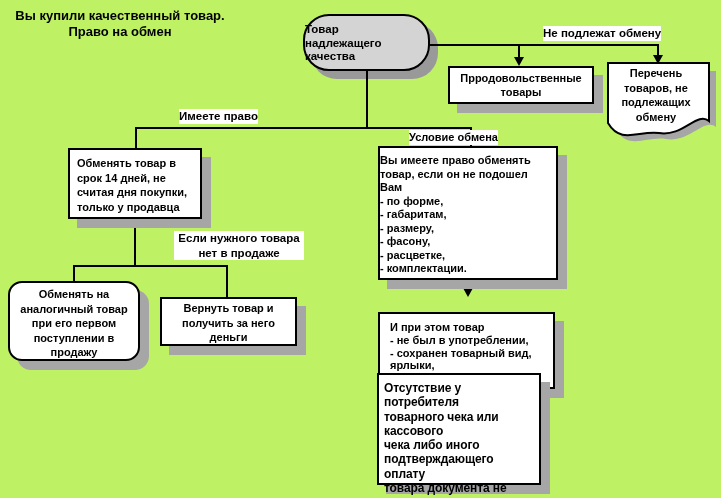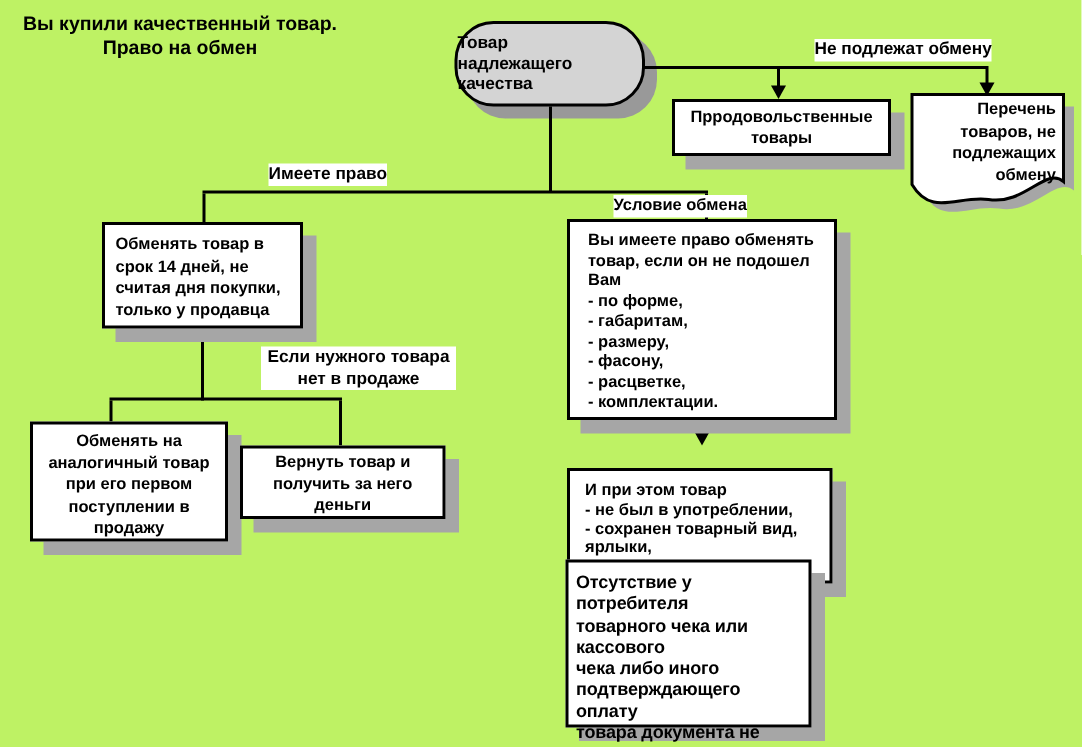--- a/index.html
+++ b/index.html
@@ -27,21 +27,21 @@
     background:#fff;
     margin-left:36px;
   }
   .line{position:absolute;background:#000;}
   .arrowhead{
     position:absolute;width:0;height:0;
     border-left:5px solid transparent;border-right:5px solid transparent;
     border-top:9px solid #000;
   }
   .doc-text{
-    position:absolute;font-size:11px;line-height:14.5px;text-align:right;
+    position:absolute;font-size:11px;line-height:14.5px;text-align:center;
     white-space:pre-line;
   }
 </style>
 </head>
 <body>
 
 <div id="canvas">
 
   <div class="title">Вы купили качественный товар.
 Право на обмен</div>
@@ -76,21 +76,21 @@
 нет в продаже</div>
 
   <div class="shape center" style="left:448px;top:66px;width:146px;height:38px;padding-top:3px;">Прродовольственные
 товары</div>
 
   <div class="shape" style="left:68px;top:148px;width:134px;height:71px;padding:6px 7px;line-height:14.5px;">Обменять товар в
 срок 14 дней, не
 считая дня покупки,
 только у продавца</div>
 
-  <div class="shape" style="left:378px;top:146px;width:180px;height:134px;padding:6px 12px;line-height:13.5px;">Вы имеете право обменять
+  <div class="shape" style="left:378px;top:146px;width:180px;height:134px;padding:6px 0;line-height:13.5px;">Вы имеете право обменять
 товар,  если он не подошел
 Вам
 - по форме,
 - габаритам,
 - размеру,
 - фасону,
 - расцветке,
 - комплектации.</div>
 
   <div class="shape" style="left:378px;top:312px;width:177px;height:77px;padding:7px 10px;line-height:12.8px;">И при этом товар
@@ -100,21 +100,21 @@
 - сохранен чек</div>
 
   <div class="shape" style="left:377px;top:373px;width:164px;height:112px;padding:6px 5px;font-size:12px;line-height:14.3px;letter-spacing:-0.1px;">Отсутствие у потребителя
 товарного чека или кассового
 чека либо иного
 подтверждающего оплату
 товара документа не лишает
 его возможности ссылаться
 на свидетельские показания</div>
 
-  <div class="shape center" style="left:20px;top:281px;width:132px;height:80px;padding-top:4px;line-height:14.5px;">Обменять на
+  <div class="shape center" style="left:8px;top:281px;width:132px;height:80px;padding-top:4px;line-height:14.5px;border-radius:14px;">Обменять на
 аналогичный товар
 при его первом
 поступлении в
 продажу</div>
 
   <div class="shape center" style="left:160px;top:297px;width:137px;height:49px;padding-top:2px;line-height:14.5px;">Вернуть товар и
 получить за него
 деньги</div>
 
   <svg style="position:absolute;left:606px;top:61px;" width="118" height="96" viewBox="0 0 118 96">

